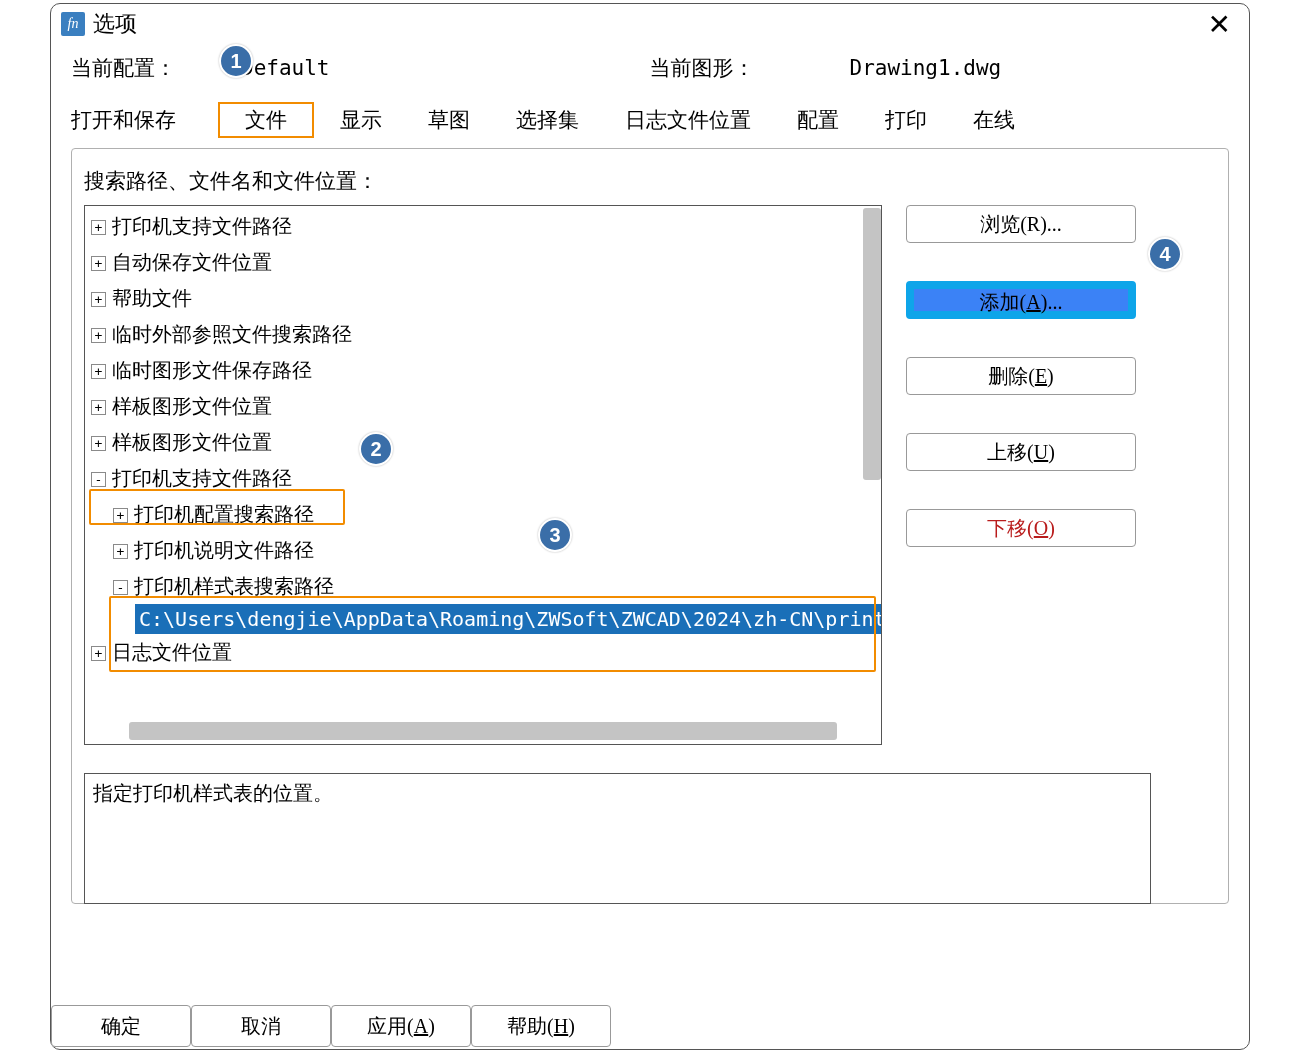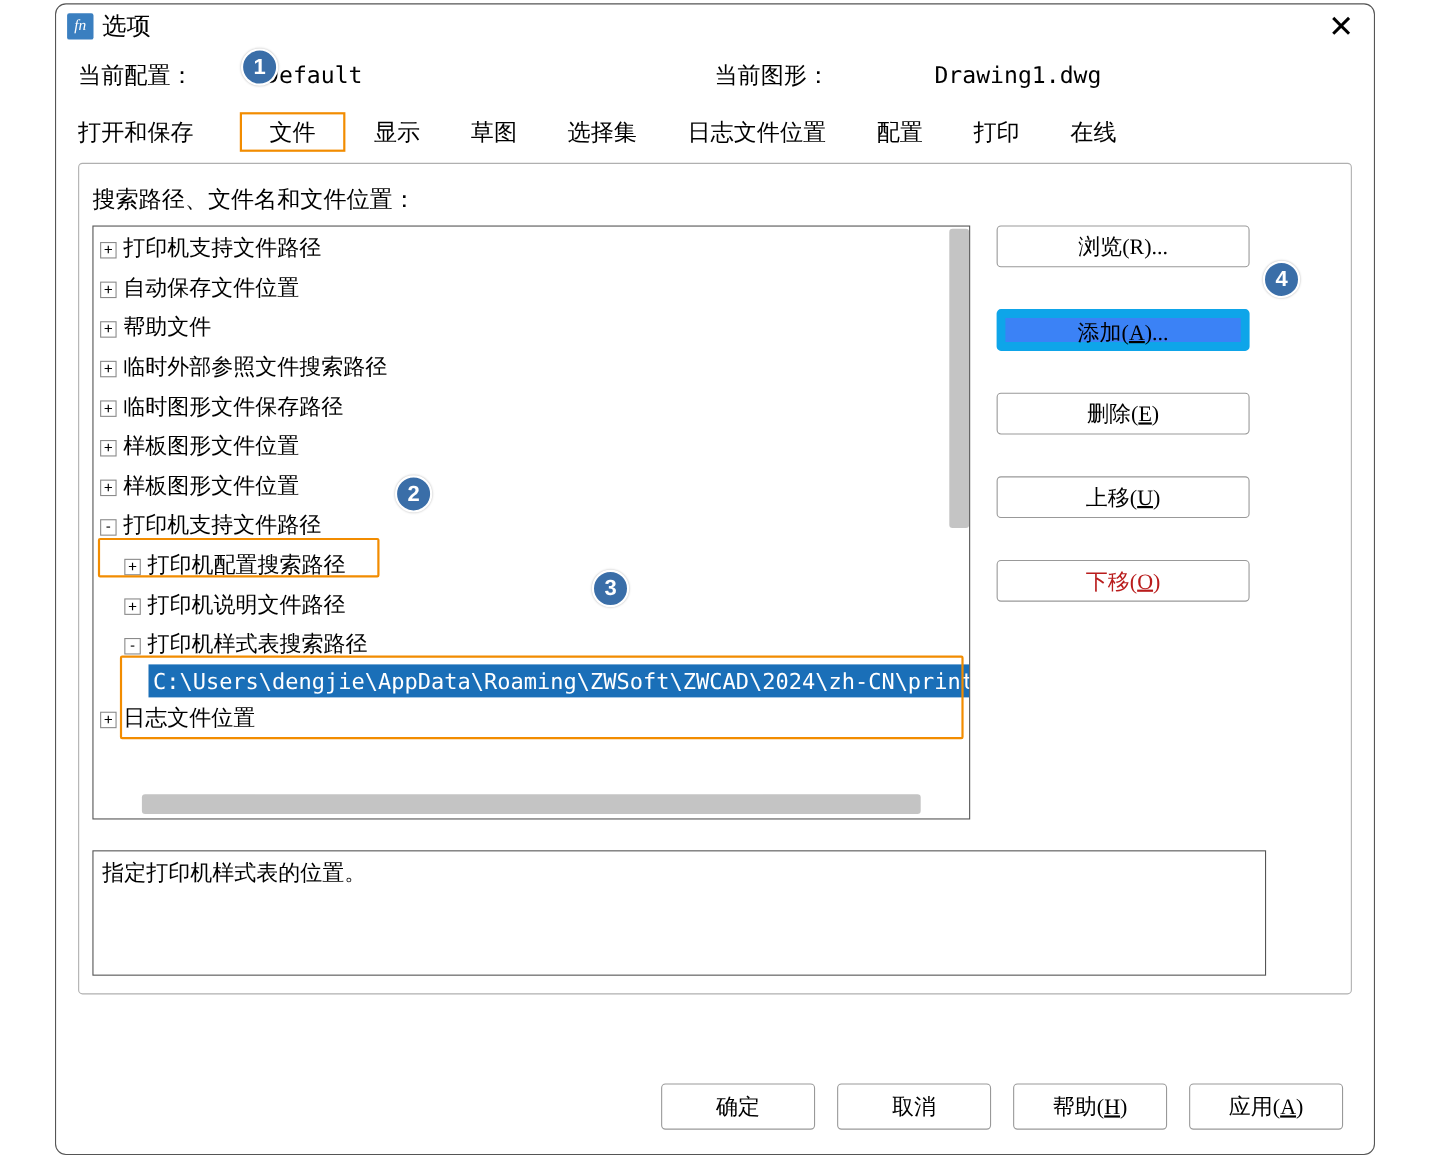--- a/index.html
+++ b/index.html
@@ -168,31 +168,30 @@
       font-family: inherit;
     }
     .btn.highlight {
       background: #3b82f6;
       border: 8px solid #0ea5e9;
     }
     .btn.disabled { color: #b91c1c; }
     .desc-box {
       margin-top: 28px;
       width: 1067px;
-      height: 114px;
+      height: 131px;
       border: 1px solid #555;
       padding: 6px 8px;
       font-size: 20px;
     }
     .footer {
       position: absolute;
-      bottom: 22px; left: 0; right: 0;
-      display: flex;
-      justify-content: flex-end;
-      gap: 20px;
+      bottom: 2px; left: 0; right: 0;
+      display: flex;
+      justify-content: flex-start;
       padding-right: 28px;
     }
     .footer .btn { width: 140px; height: 42px; }
     .badge {
       position: absolute;
       width: 34px; height: 34px;
       border-radius: 50%;
       background: #3a6ea8;
       border: 2px solid #fff;
       color: #fff;
@@ -279,16 +278,16 @@
 
       <div class="badge" style="left:287px; top:283px;">2</div>
       <div class="badge" style="left:466px; top:369px;">3</div>
       <div class="badge" style="left:1076px; top:88px;">4</div>
     </div>
   </div>
 
   <div class="footer">
     <button class="btn">确定</button>
     <button class="btn">取消</button>
+    <button class="btn"><span>应用(</span><span class="u">A</span><span>)</span></button>
     <button class="btn"><span>帮助(</span><span class="u">H</span><span>)</span></button>
-    <button class="btn"><span>应用(</span><span class="u">A</span><span>)</span></button>
   </div>
 </div>
 
 </body></html>

